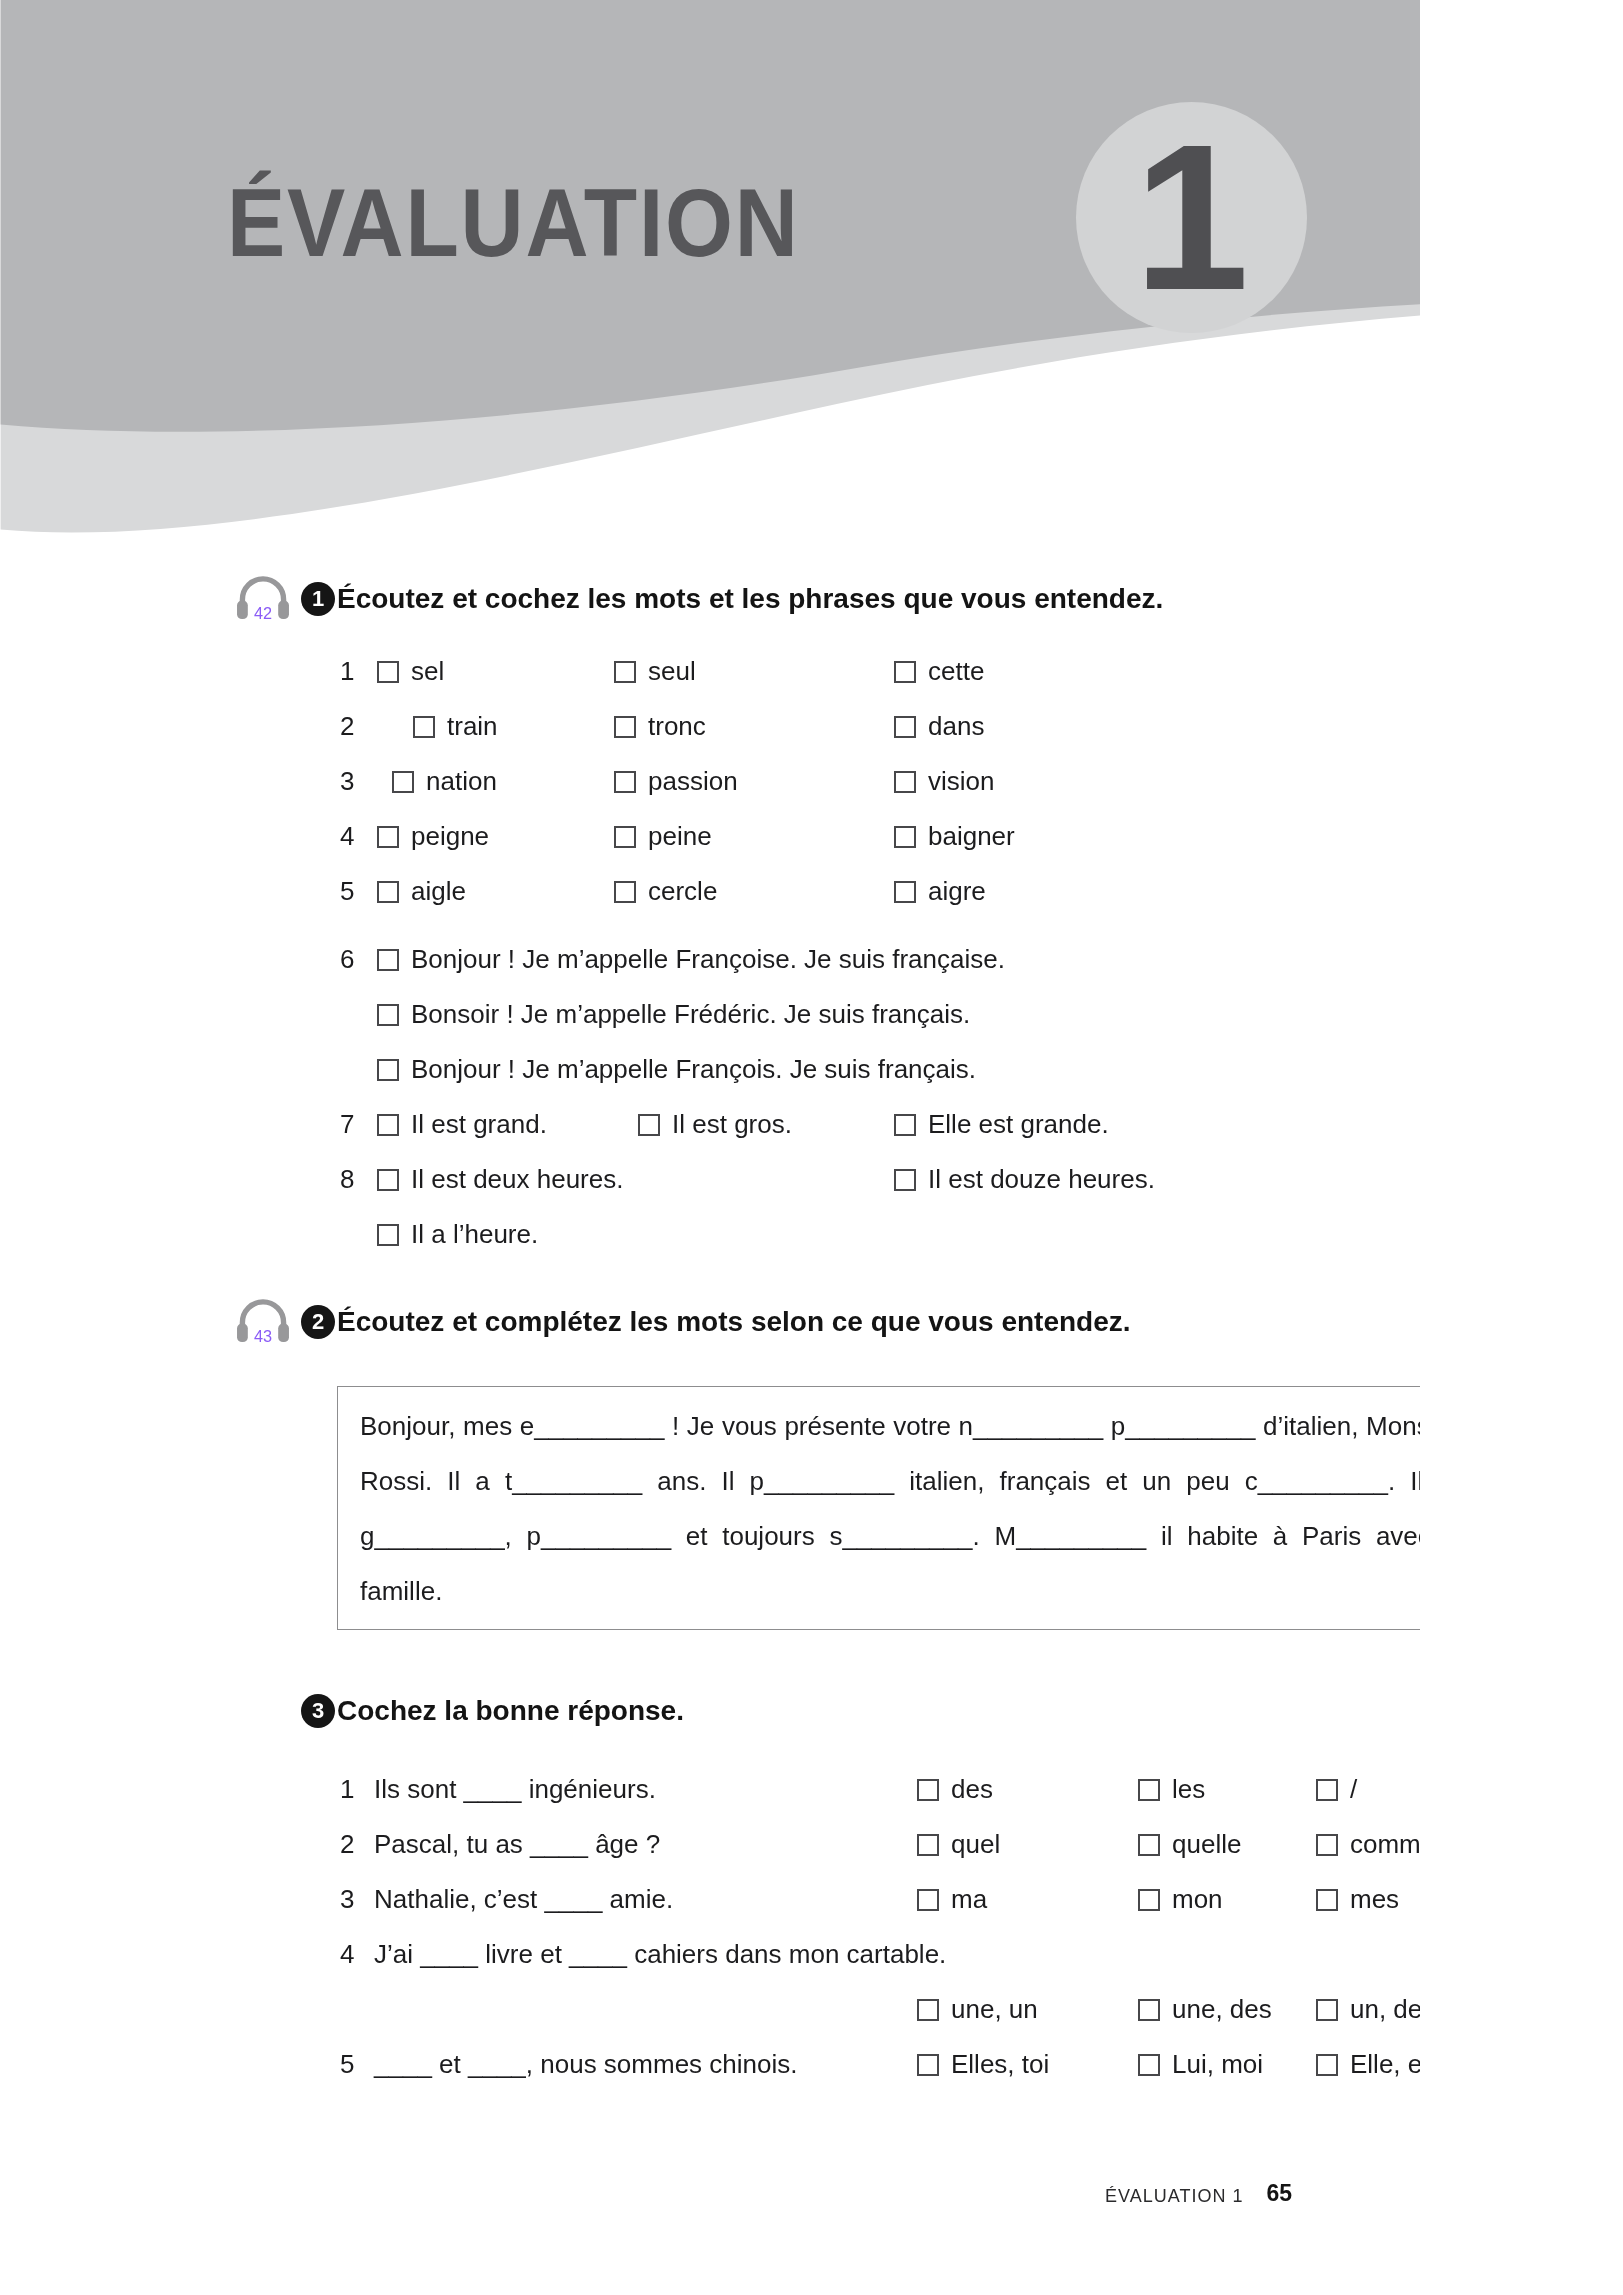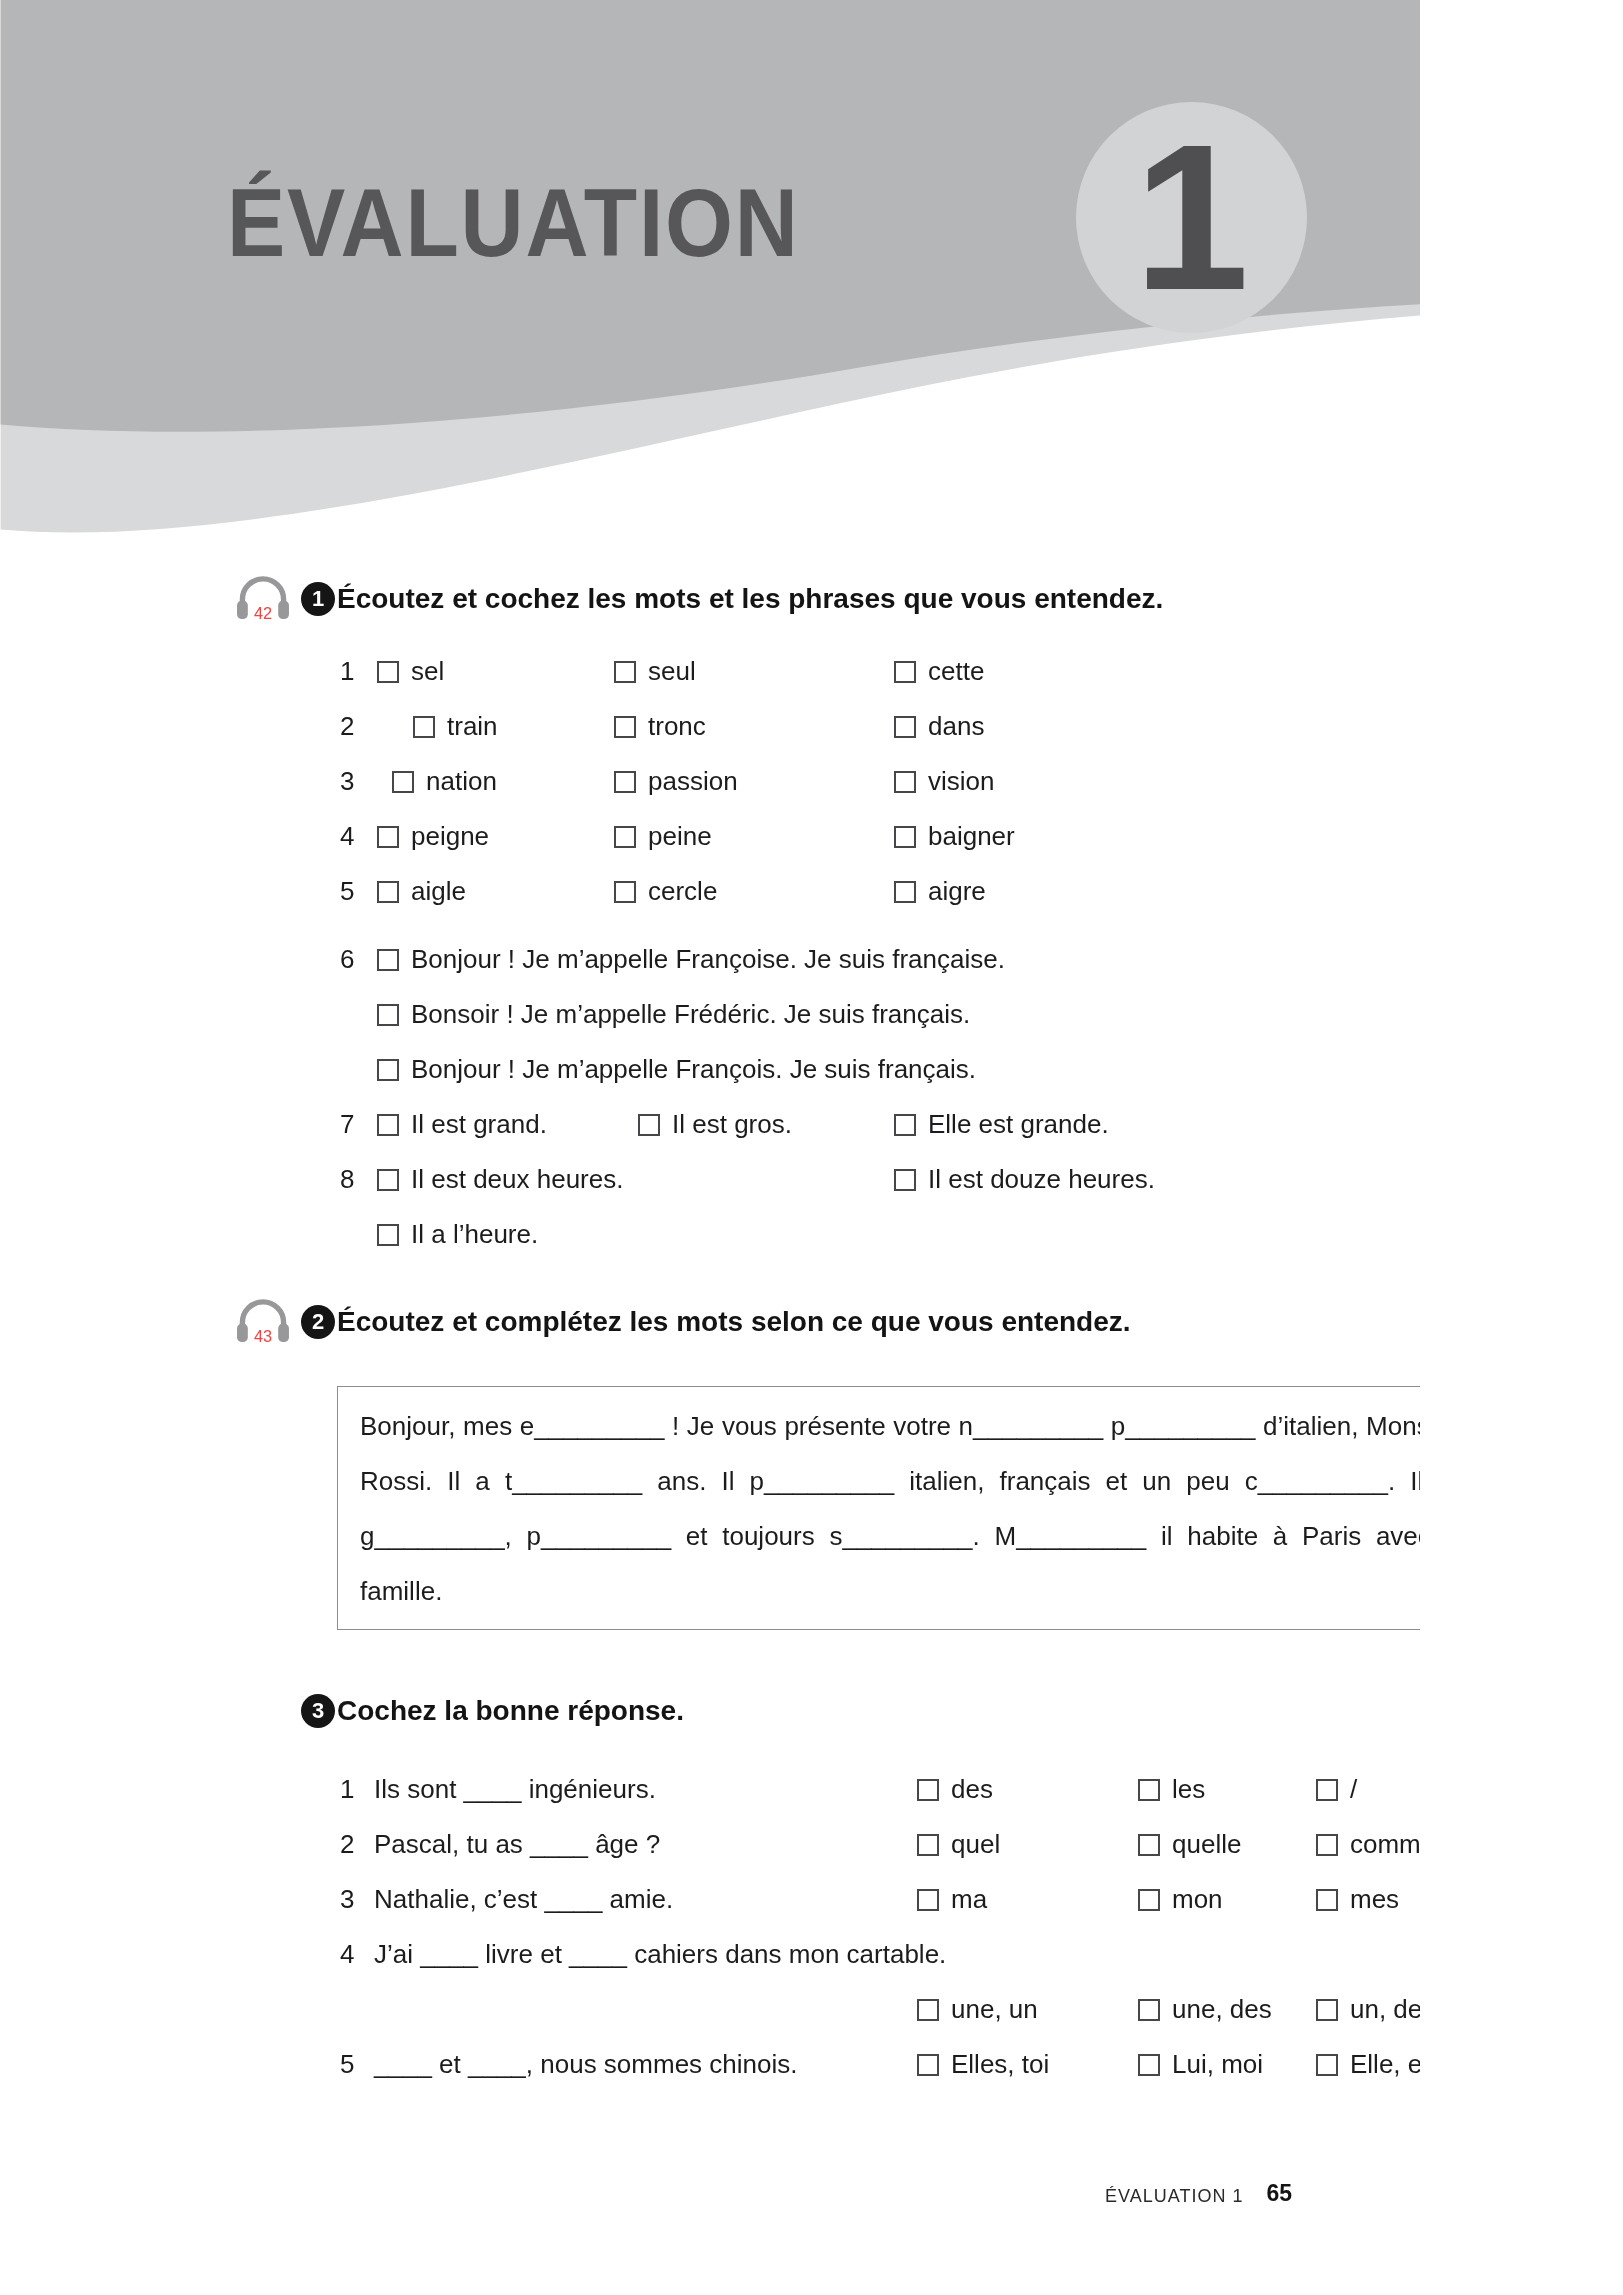--- a/index.html
+++ b/index.html
@@ -13,21 +13,21 @@
                  background:#d2d3d4; display:flex; align-items:center; justify-content:center; }
   #unit-number { font-size:207px; font-weight:bold; color:#4f4f52; line-height:1; }
 
   .section { position:absolute; left:232px; width:1267px; }
   #exercise-1 { top:582px; }
   #exercise-2 { top:1305px; }
   #exercise-3 { top:1694px; }
 
   .heading-row { position:relative; height:45px; }
   .headphones { position:absolute; left:0; top:-8px; width:62px; height:49px; }
-  .track-number { position:absolute; left:0; right:0; bottom:0; text-align:center; font-size:16.3px; color:#ef4444; }
+  .track-number { position:absolute; left:0; right:0; bottom:0; text-align:center; font-size:16.3px; color:#8b5cf6; }
   .badge { position:absolute; left:69px; top:0; width:34px; height:34px; border-radius:50%; background:#151515;
            color:#ffffff; font-weight:bold; font-size:22px; display:flex; align-items:center; justify-content:center; }
   .section-heading { position:absolute; left:105px; top:1px; font-size:28px; font-weight:bold; color:#141414; white-space:nowrap; }
 
   .lines { margin-left:108px; margin-top:30px; }
   .ex-line { position:relative; height:55px; font-size:26px; line-height:29px; }
   .gap-top { margin-top:13px; }
   .item-number { position:absolute; left:0; top:0; }
   .option, .sentence { position:absolute; top:0; white-space:nowrap; }
   .checkbox { display:inline-block; width:22px; height:22px; border:2px solid #47474a; background:#ffffff;

